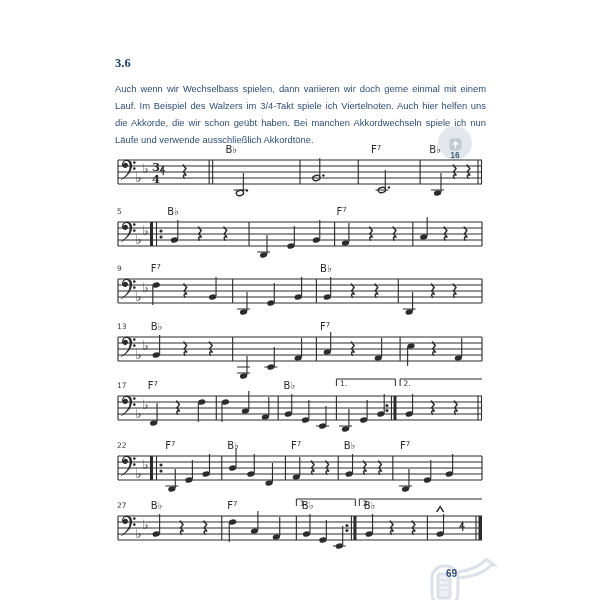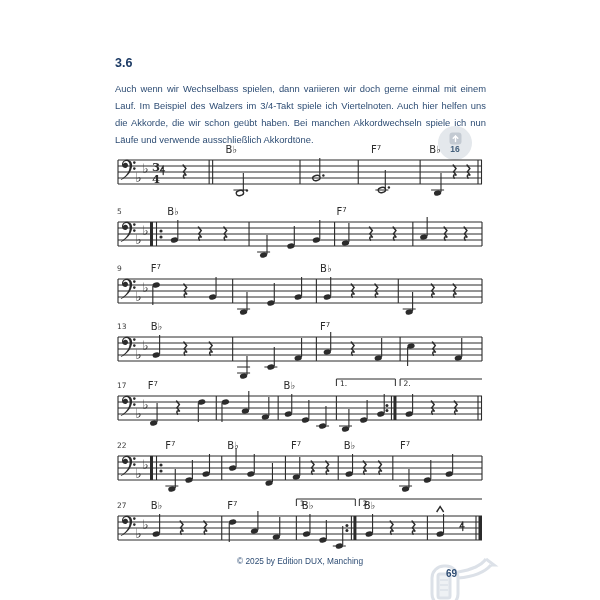--- a/index.html
+++ b/index.html
@@ -1,23 +1,23 @@
 <!DOCTYPE html>
 <html><head>
 <meta charset="utf-8">
 <style>
   html,body{margin:0;padding:0;background:#fff;}
   .page{position:relative;width:600px;height:600px;background:#ffffff;overflow:hidden;
         font-family:"Liberation Sans",sans-serif;}
   .heading{position:absolute;left:115px;top:56px;display:flex;gap:13px;
-           font-size:12.5px;font-weight:bold;color:#1c3a64;letter-spacing:0.1px;}
+           font-size:12.5px;font-weight:bold;color:#1c3a64;letter-spacing:0.1px;font-family:Liberation Serif, serif;}
   .intro{position:absolute;left:115px;top:80px;width:371px;font-size:9.4px;line-height:17px;
          color:#2e4d74;text-align:justify;font-weight:500;}
   .badge{position:absolute;left:438px;top:126px;width:34px;height:34px;border-radius:50%;
-         background:#e4e8ec;display:flex;flex-direction:column;align-items:center;justify-content:center;}
+         background:#e4e8ec;display:flex;flex-direction:column;align-items:center;justify-content:flex-end;}
   .badge .num{font-size:8.5px;font-weight:bold;color:#44607c;margin-top:-1px;}
   .notation{position:absolute;left:0;top:0;width:600px;height:600px;}
   .footer{position:absolute;left:0;top:556px;width:600px;text-align:center;
           font-size:8.3px;color:#2e4d74;font-weight:500;}
   .pagenum{position:absolute;left:446px;top:568px;font-size:10px;font-weight:bold;color:#2e4d74;z-index:3;}
   .logo{position:absolute;left:418px;top:558px;z-index:1;}
 </style>
 </head>
 <body>
 
@@ -379,21 +379,20 @@
         <line x1="372.55999999999995" y1="533" x2="372.55999999999995" y2="514" stroke="#2b2b2b" stroke-width="1.1"></line>
         <path d="M0,0 l2.8,3.6 -2.4,3.2 2.8,3.6 c-2.6,-1.4 -3.8,0.2 -2.2,2.8" transform="translate(390.228,521)" stroke="#2b2b2b" stroke-width="1.5" fill="none" stroke-linecap="round"></path>
         <path d="M0,0 l2.8,3.6 -2.4,3.2 2.8,3.6 c-2.6,-1.4 -3.8,0.2 -2.2,2.8" transform="translate(412.06800000000004,521)" stroke="#2b2b2b" stroke-width="1.5" fill="none" stroke-linecap="round"></path>
         <ellipse cx="440.14" cy="534" rx="3.7" ry="2.7" fill="#2b2b2b" transform="rotate(-14 440.14 534)"></ellipse>
         <line x1="443.53999999999996" y1="533" x2="443.53999999999996" y2="514" stroke="#2b2b2b" stroke-width="1.1"></line>
         <path d="M436.64,512 L440.14,506.5 L443.64,512" stroke="#2b2b2b" stroke-width="1.4" fill="none"></path>
         <path d="M2.8,0 L0,4.8 L4.2,4.8 M2.8,0 L2.8,8.6" transform="translate(459.97999999999996,522)" stroke="#2b2b2b" stroke-width="1.2" fill="none" stroke-linecap="round"></path>
       </g>
     </svg>
 
-  <div class="footer">© 2025 by Edition DUX, Manching</div>
   <div class="pagenum">69</div>
 
   <svg class="logo" width="85" height="42" viewBox="0 0 85 42">
     <g stroke="#dce1e8" fill="none" stroke-width="3">
       <rect x="14" y="8" width="26" height="40" rx="12"></rect>
       <path d="M40,14 C52,12 62,9 68,1"></path>
       <path d="M40,20 C54,19 66,15 73,7"></path>
       <path d="M68,1 L76,7 L73,7"></path>
       <rect x="20" y="16" width="12" height="24" rx="2" fill="#eef1f4"></rect>
       <path d="M22,22 H30 M22,27 H30 M22,32 H30" stroke-width="1.6"></path>

